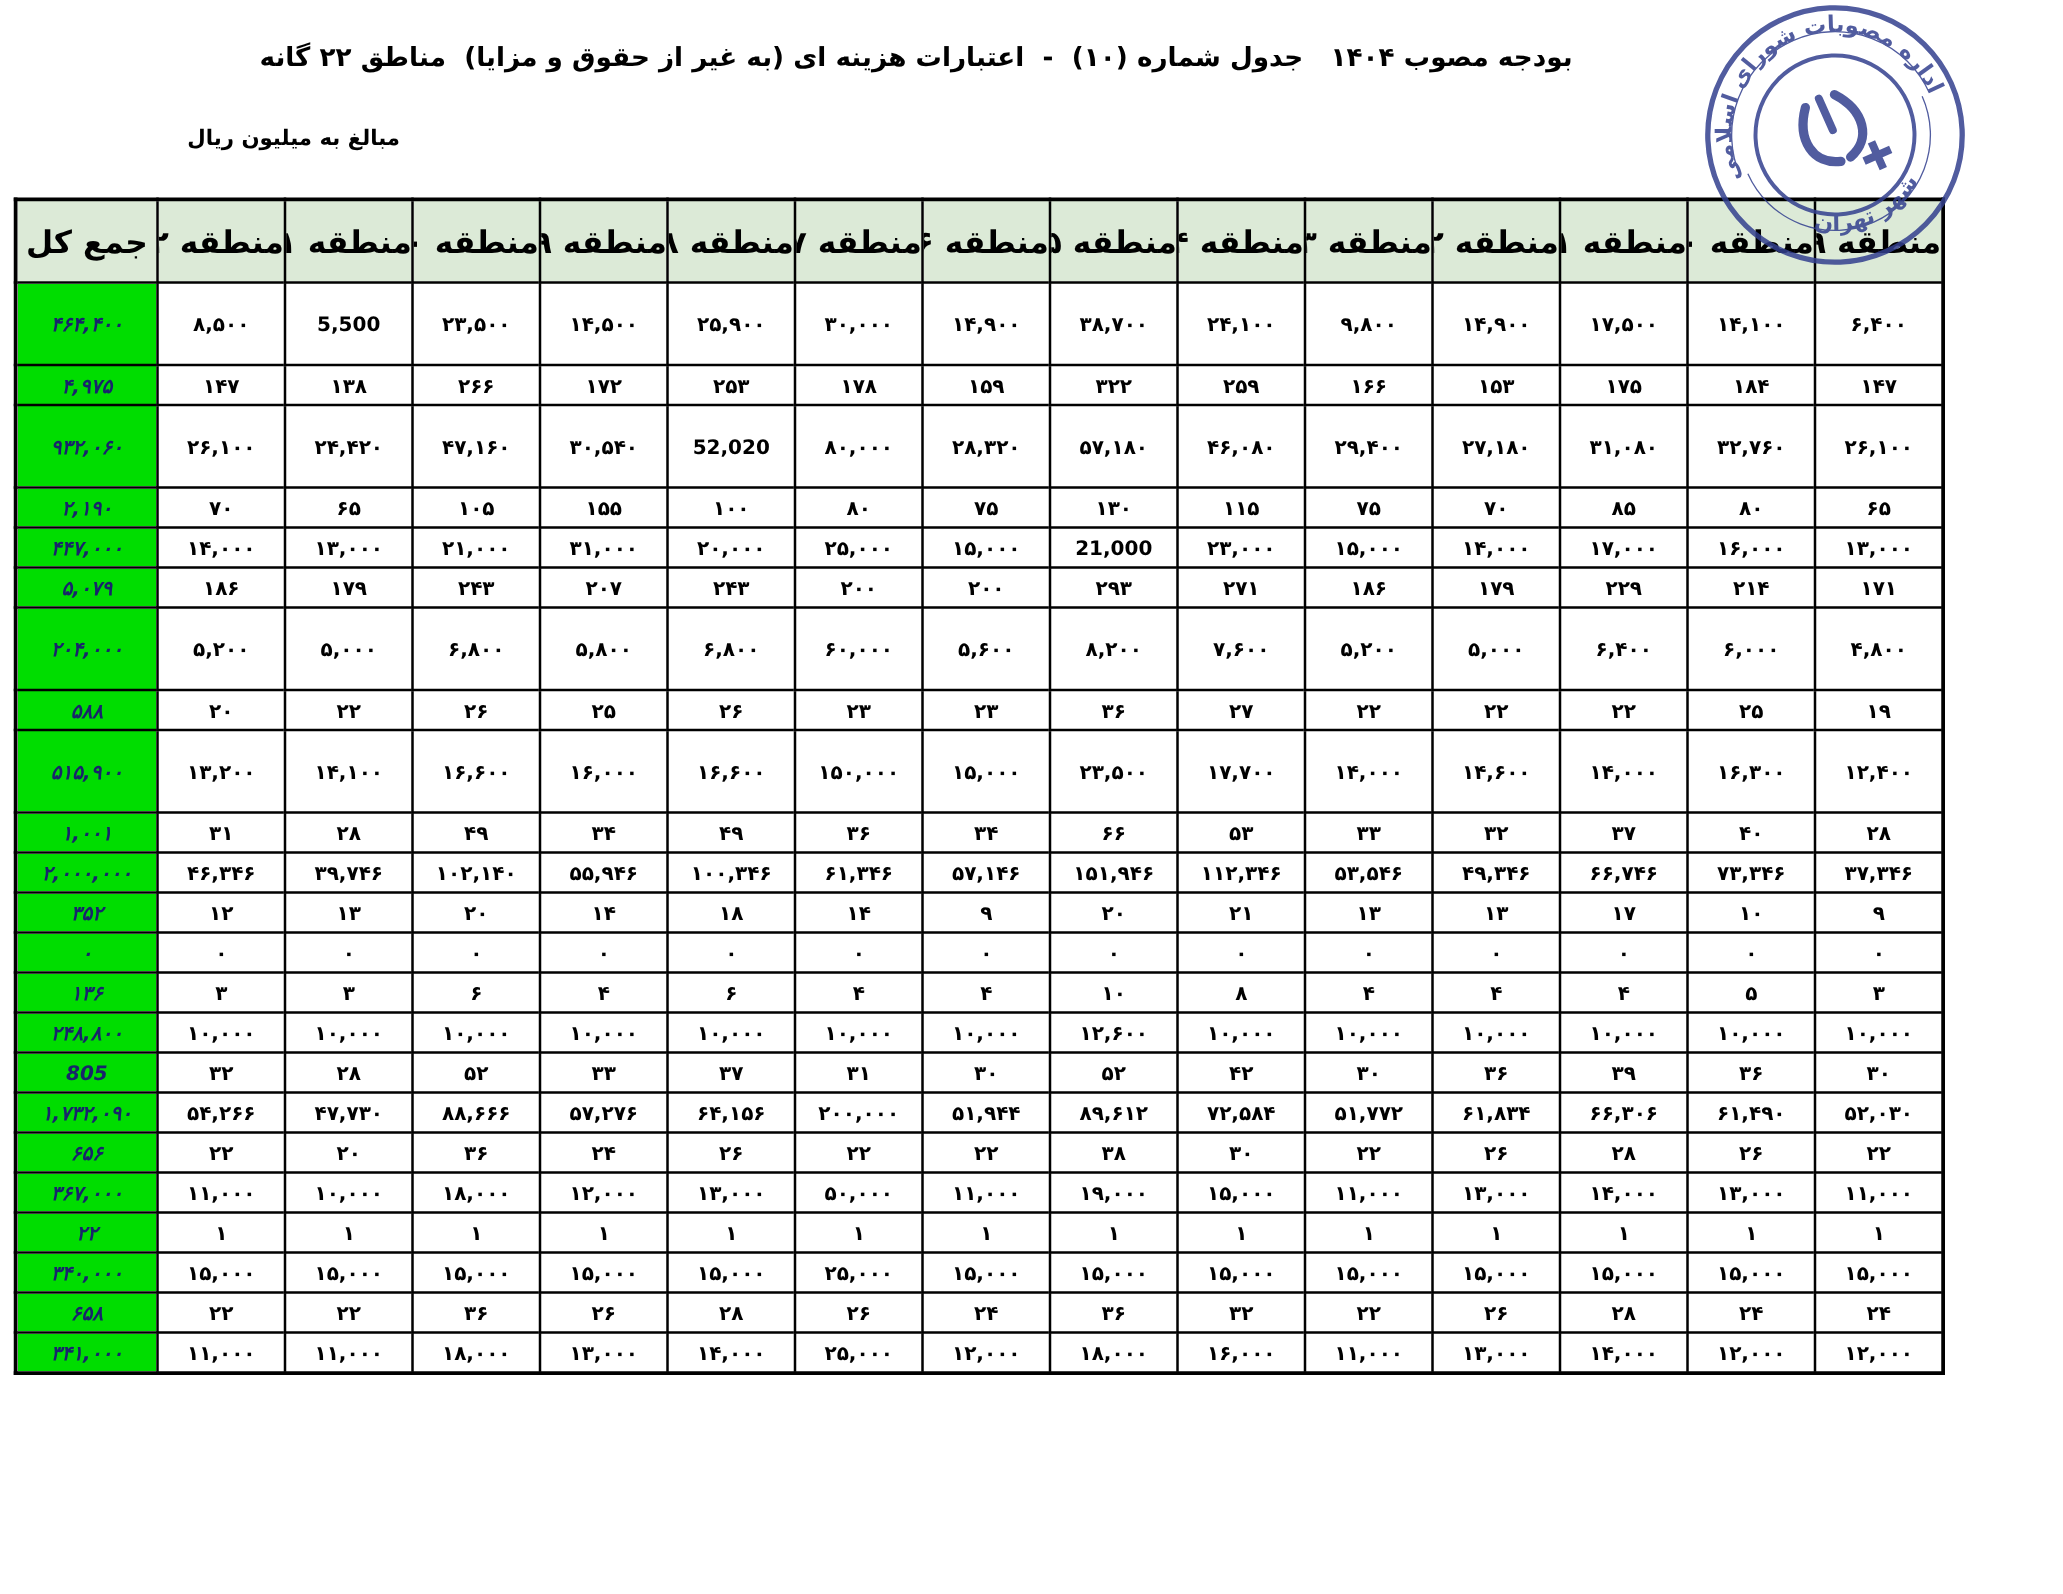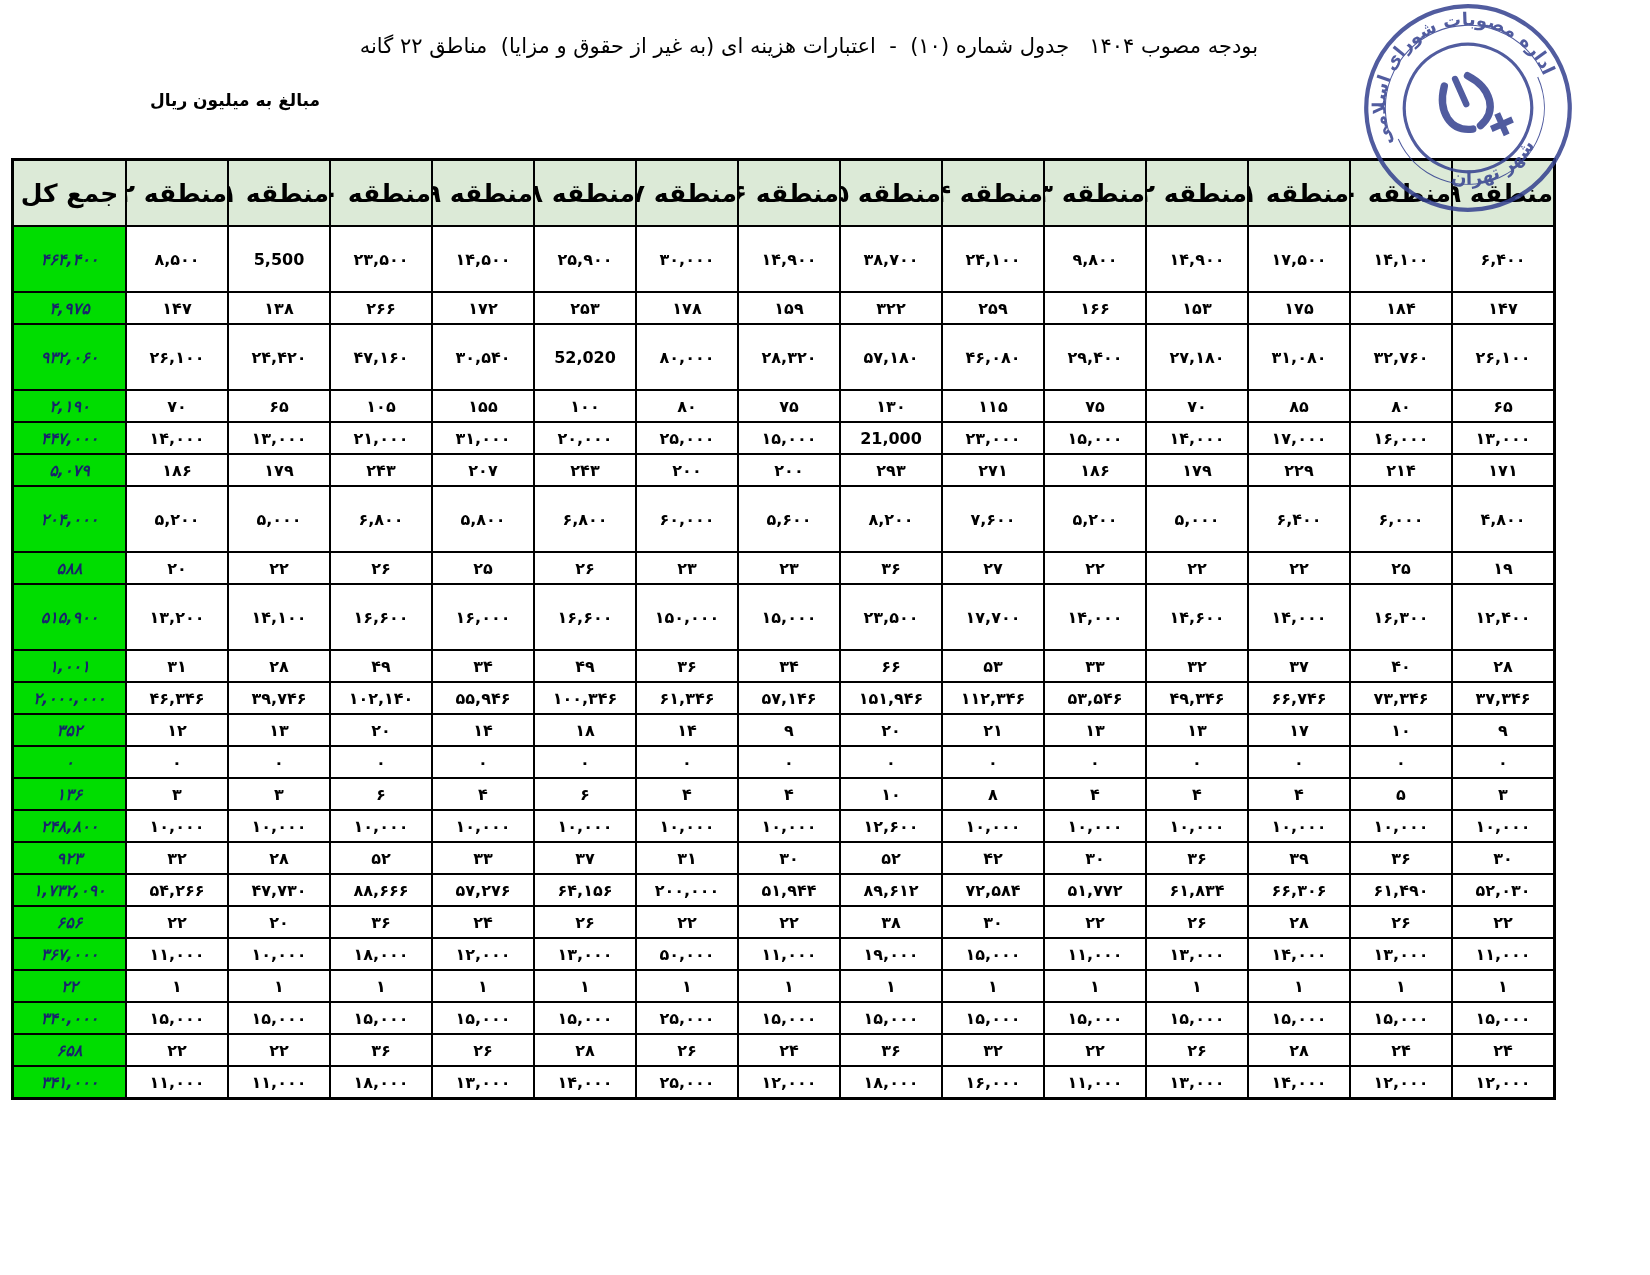--- a/index.html
+++ b/index.html
@@ -1,25 +1,25 @@
 <!DOCTYPE html>
 <html lang="fa" dir="rtl"><head>
 <meta charset="utf-8">
 <style>
   html,body{margin:0;padding:0;}
   body{
     width:1650px;height:1275px;position:relative;background:#ffffff;
     font-family:"DejaVu Sans",sans-serif;direction:rtl;overflow:hidden;
   }
   .title{
-    position:absolute;top:34px;right:392px;font-size:21px;font-weight:normal;
+    position:absolute;top:34px;right:392px;font-size:21px;font-weight:bold;
     color:#000;white-space:nowrap;letter-spacing:0.2px;
   }
   .subtitle{
-    position:absolute;top:90px;right:1330px;font-size:17px;font-weight:bold;
+    position:absolute;top:101px;right:1330px;font-size:17px;font-weight:bold;
     color:#000;white-space:nowrap;
   }
   .table-wrap{position:absolute;top:158px;right:94px;width:1511px;}
   table{
     border-collapse:collapse;table-layout:fixed;width:1511px;direction:rtl;
     border:3px solid #000;
   }
   th,td{
     border:2px solid #000;text-align:center;vertical-align:middle;padding:0;
     overflow:hidden;white-space:nowrap;
@@ -347,21 +347,21 @@
           <td>۳۰</td>
           <td>۴۲</td>
           <td>۵۲</td>
           <td>۳۰</td>
           <td>۳۱</td>
           <td>۳۷</td>
           <td>۳۳</td>
           <td>۵۲</td>
           <td>۲۸</td>
           <td>۳۲</td>
-          <td class="total">۹۲۳</td>
+          <td class="total">805</td>
         </tr>
         <tr>
           <td class="c0">۵۲,۰۳۰</td>
           <td>۶۱,۴۹۰</td>
           <td>۶۶,۳۰۶</td>
           <td>۶۱,۸۳۴</td>
           <td>۵۱,۷۷۲</td>
           <td>۷۲,۵۸۴</td>
           <td>۸۹,۶۱۲</td>
           <td>۵۱,۹۴۴</td>

